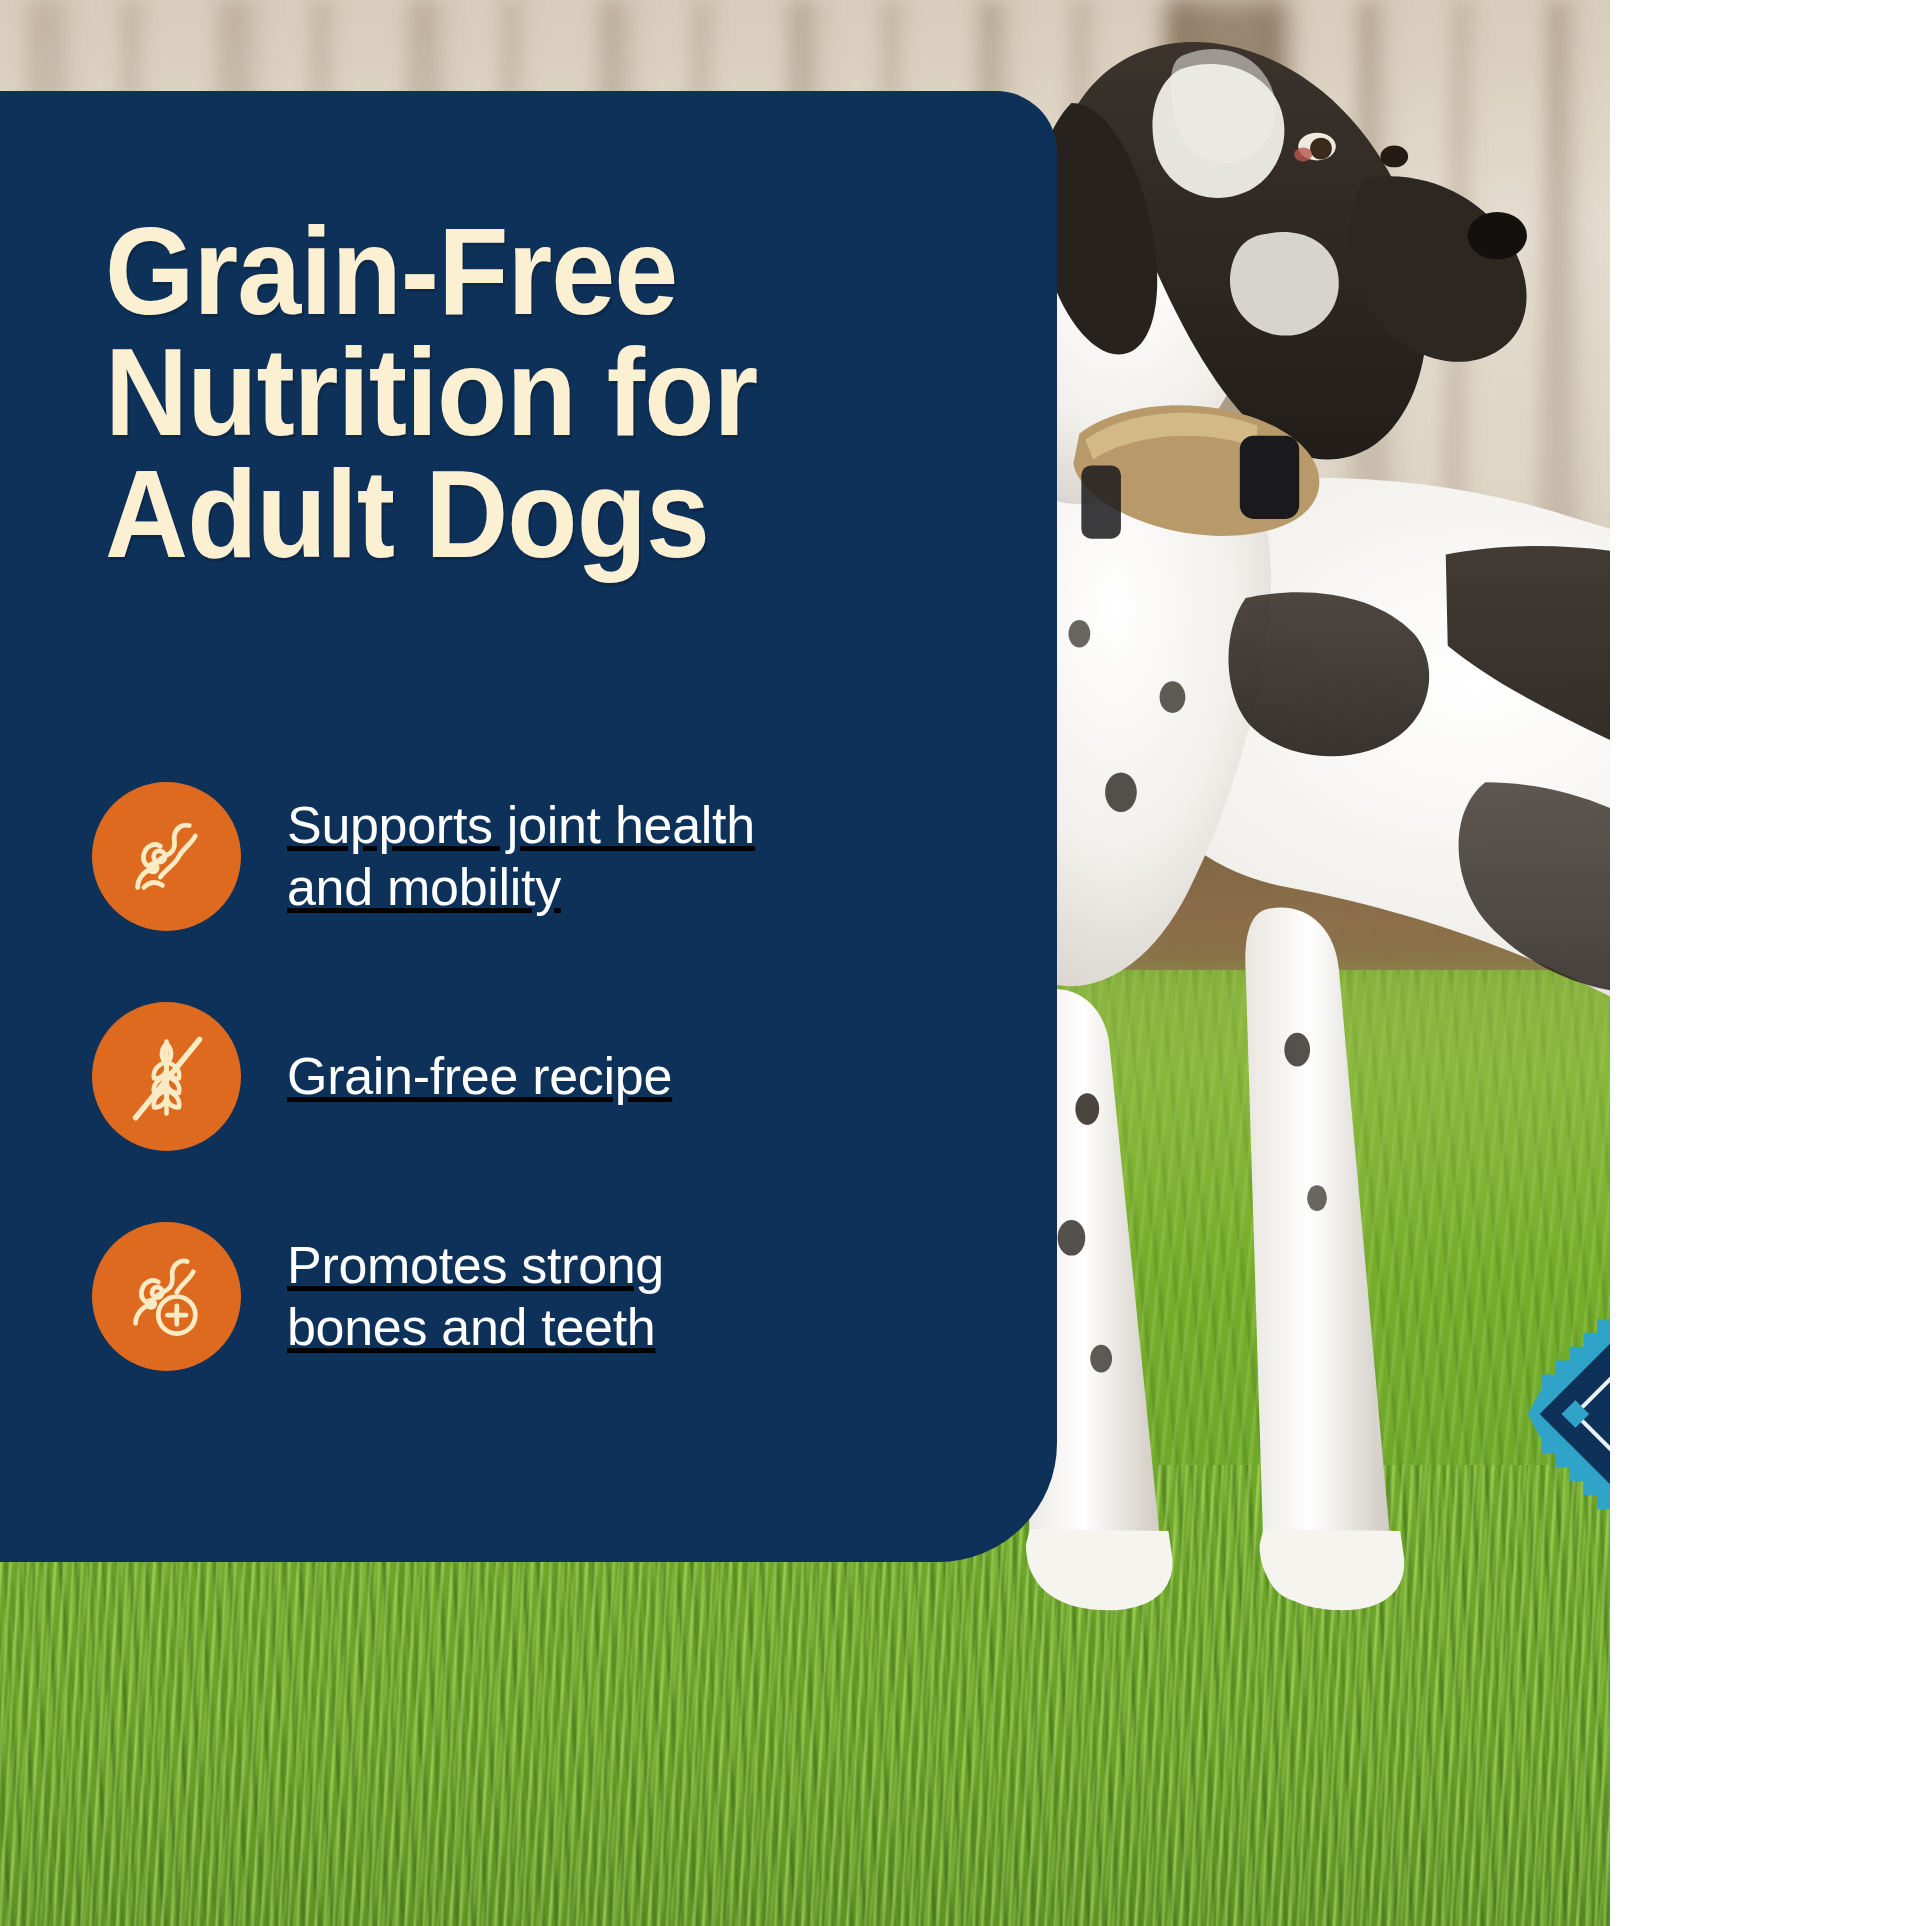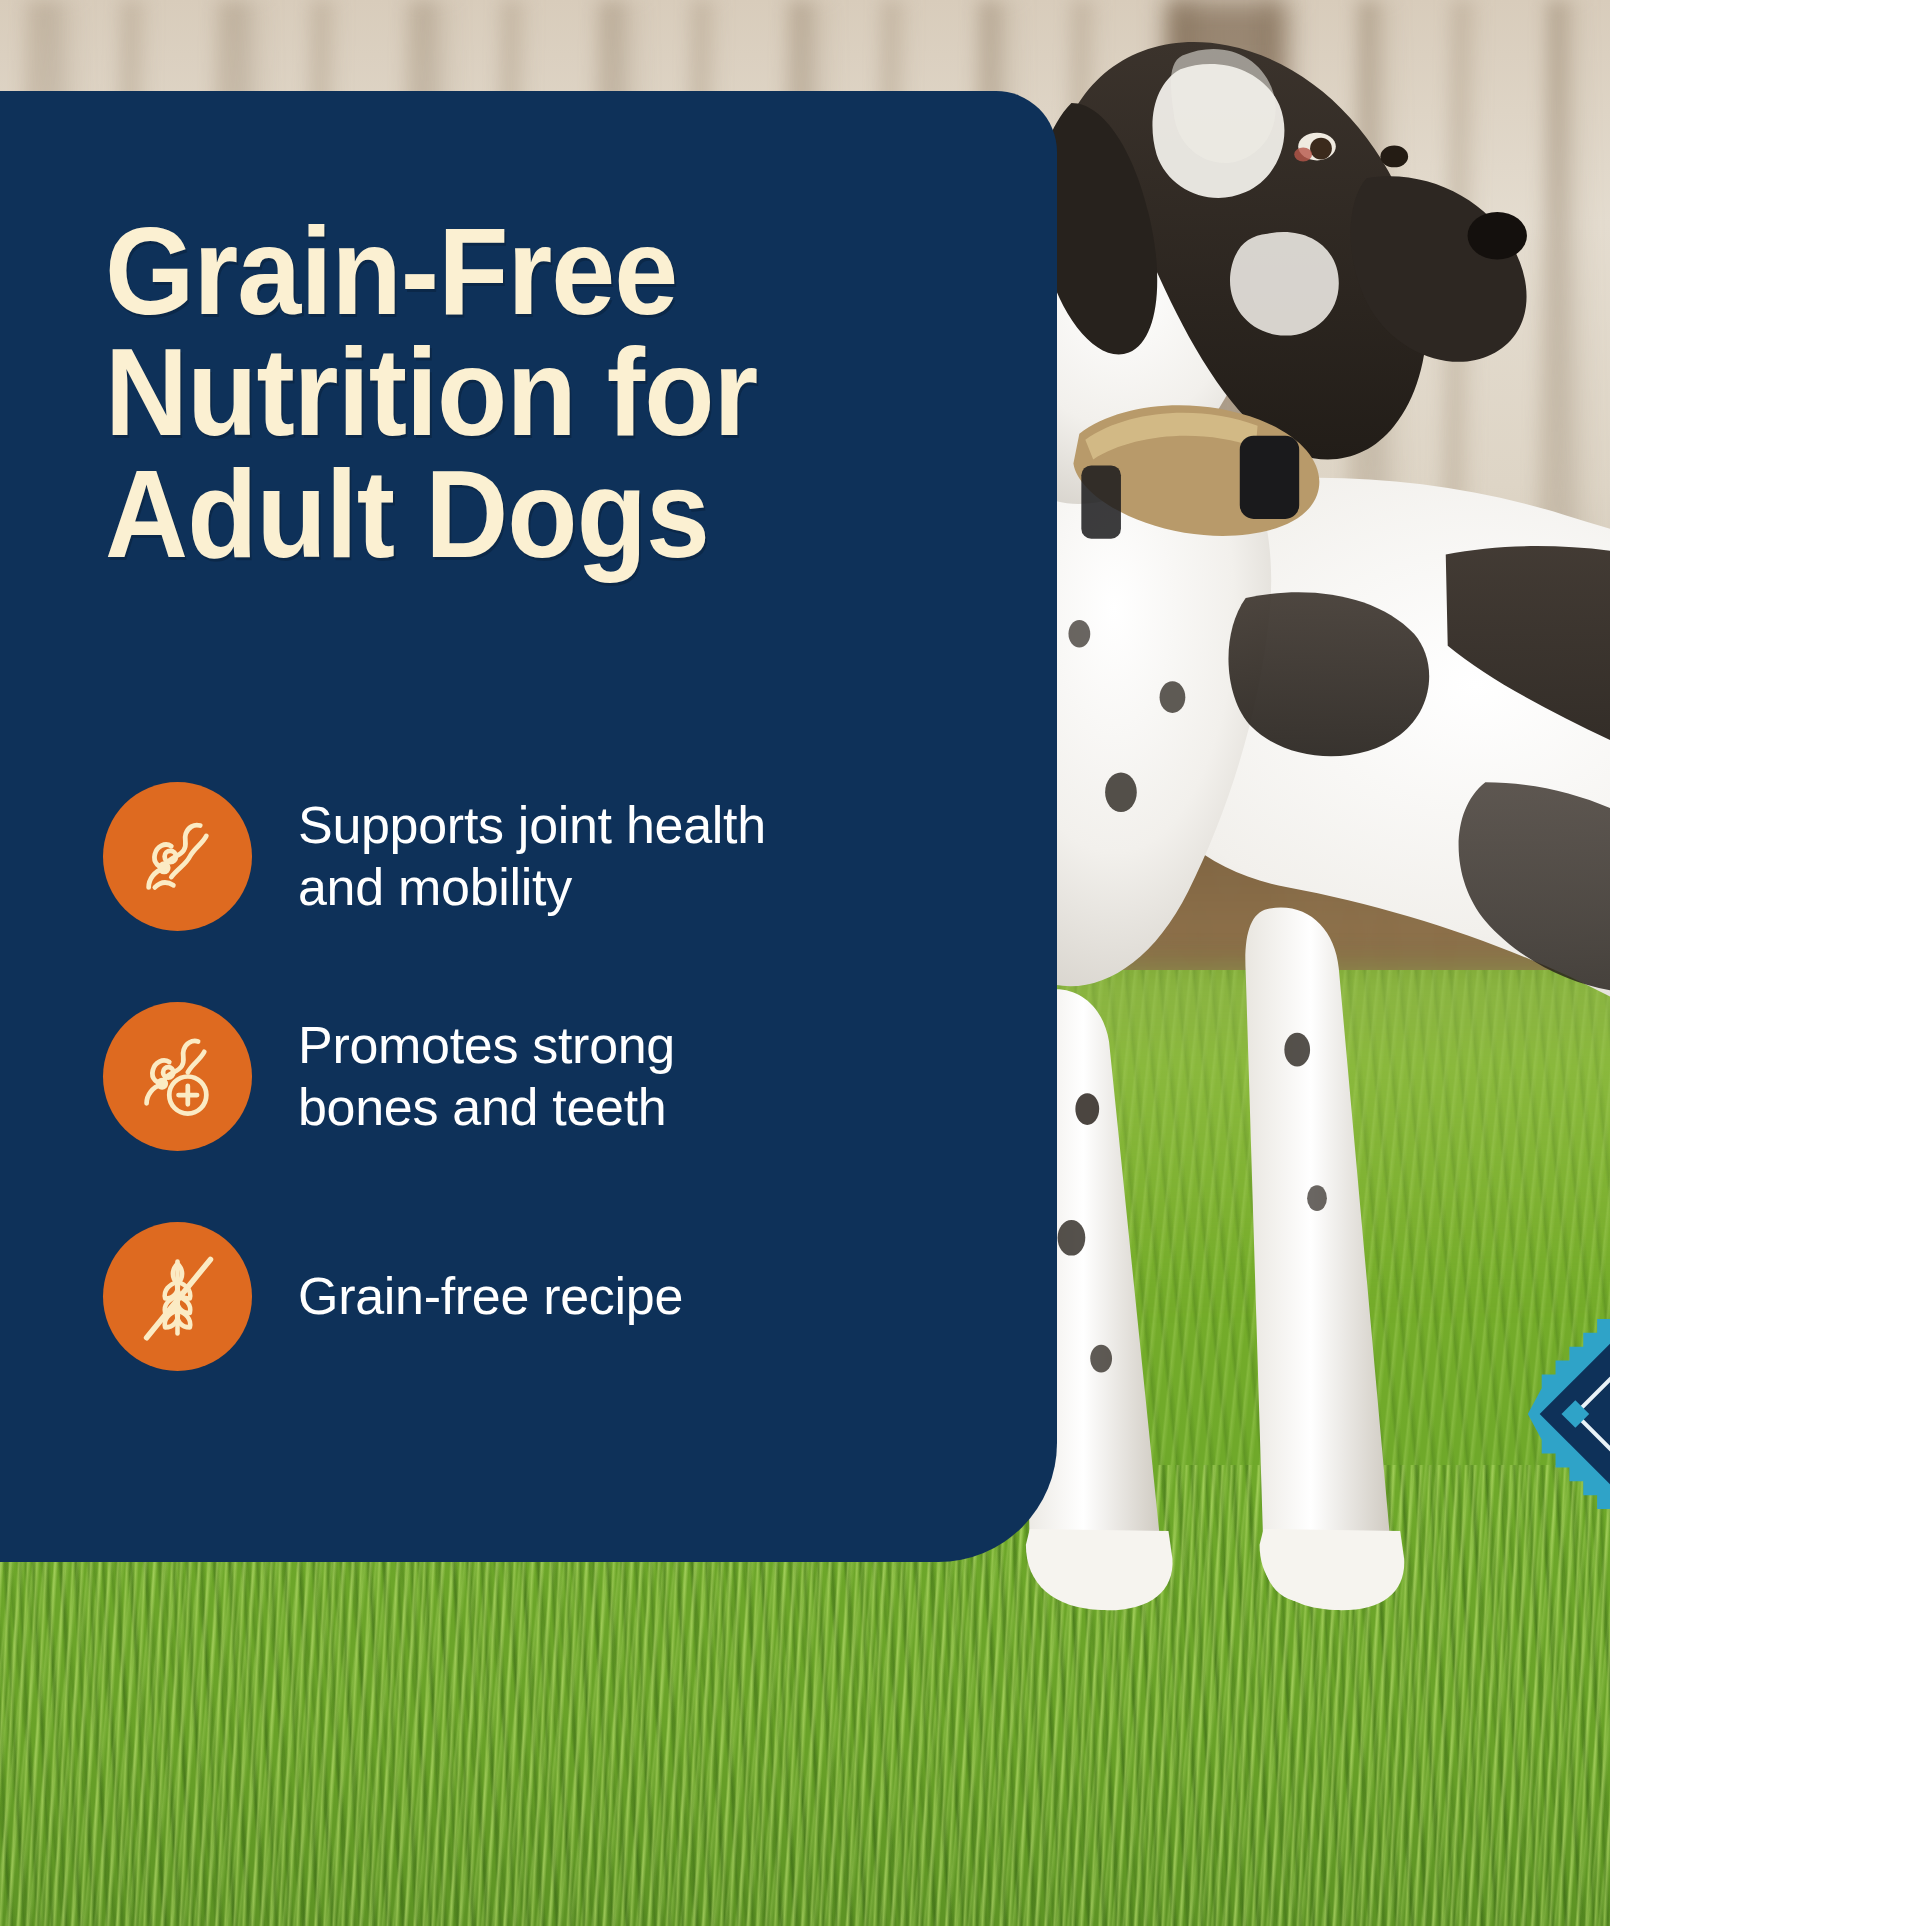--- a/index.html
+++ b/index.html
@@ -75,21 +75,21 @@
     font-size:125px;
     line-height:0.97;
     letter-spacing:-1px;
     transform:scaleX(0.92);
     transform-origin:left top;
     text-shadow:2px 3px 0 rgba(0,0,0,0.18);
   }
   .headline div{white-space:nowrap;}
 
   
-  .bullets{position:absolute;left:103px;top:782px;width:812px;}
+  .bullets{position:absolute;left:92px;top:782px;width:812px;text-decoration:underline;}
   .brow{display:flex;align-items:center;margin-bottom:71px;}
   .bicon{
     width:149px;height:149px;border-radius:50%;
     background:#DE6A20;flex:0 0 149px;
     display:flex;align-items:center;justify-content:center;
   }
   .btext{
     margin-left:46px;color:#ffffff;
     font-family:"Liberation Sans",sans-serif;
     font-size:52px;line-height:1.18;font-weight:400;
@@ -237,53 +237,53 @@
         </svg>
       </div>
       <div class="btext">
         <div>Supports joint health</div>
         <div>and mobility</div>
       </div>
     </div>
 
     <div class="brow">
       <div class="bicon">
-        <svg width="103" height="103" viewBox="0 0 100 100" fill="none" stroke="#FBEBC4" stroke-width="4.6" stroke-linecap="round" stroke-linejoin="round">
-          <path d="M70 16 C64 14 58 18 56 24 C54 30 58 34 54 40 C50 46 42 46 38 52"></path>
-          <path d="M76 26 C72 34 64 38 60 46"></path>
-          <path d="M42 36 C36 32 28 36 26 44 C24 52 30 58 38 56"></path>
-          <path d="M34 58 C26 60 20 68 20 76"></path>
-          <circle cx="41" cy="46" r="5"></circle>
-          <circle cx="35" cy="57" r="3.6"></circle>
-          <circle cx="60" cy="68" r="18"></circle>
-          <path d="M60 59 L60 77 M51 68 L69 68"></path>
-        </svg>
-      </div>
-      <div class="btext">
-        <div>Promotes strong</div>
-        <div>bones and teeth</div>
-      </div>
-    </div>
-
-    <div class="brow">
-      <div class="bicon">
         <svg width="103" height="103" viewBox="0 0 100 100" fill="none" stroke="#FBEBC4" stroke-width="4.4" stroke-linecap="round" stroke-linejoin="round">
           <path d="M50 16 L50 86"></path>
           <path d="M50 18 C44 24 44 32 50 38 C56 32 56 24 50 18 Z"></path>
           <path d="M50 36 C42 38 36 44 38 52 C46 52 52 46 50 36 Z"></path>
           <path d="M50 36 C58 38 64 44 62 52 C54 52 48 46 50 36 Z"></path>
           <path d="M50 50 C42 52 36 58 38 66 C46 66 52 60 50 50 Z"></path>
           <path d="M50 50 C58 52 64 58 62 66 C54 66 48 60 50 50 Z"></path>
           <path d="M50 64 C42 66 36 72 38 80 C46 80 52 74 50 64 Z"></path>
           <path d="M50 64 C58 66 64 72 62 80 C54 80 48 74 50 64 Z"></path>
           <path d="M82 14 L20 90" stroke-width="5.4"></path>
         </svg>
       </div>
       <div class="btext">
         <div>Grain-free recipe</div>
+      </div>
+    </div>
+
+    <div class="brow">
+      <div class="bicon">
+        <svg width="103" height="103" viewBox="0 0 100 100" fill="none" stroke="#FBEBC4" stroke-width="4.6" stroke-linecap="round" stroke-linejoin="round">
+          <path d="M70 16 C64 14 58 18 56 24 C54 30 58 34 54 40 C50 46 42 46 38 52"></path>
+          <path d="M76 26 C72 34 64 38 60 46"></path>
+          <path d="M42 36 C36 32 28 36 26 44 C24 52 30 58 38 56"></path>
+          <path d="M34 58 C26 60 20 68 20 76"></path>
+          <circle cx="41" cy="46" r="5"></circle>
+          <circle cx="35" cy="57" r="3.6"></circle>
+          <circle cx="60" cy="68" r="18"></circle>
+          <path d="M60 59 L60 77 M51 68 L69 68"></path>
+        </svg>
+      </div>
+      <div class="btext">
+        <div>Promotes strong</div>
+        <div>bones and teeth</div>
       </div>
     </div>
 
   </div>
 
   <div class="logo">
     <svg viewBox="0 0 400 400" width="396" height="396">
 
       <g fill="#2FA3C8">
         <path d="M200 6

